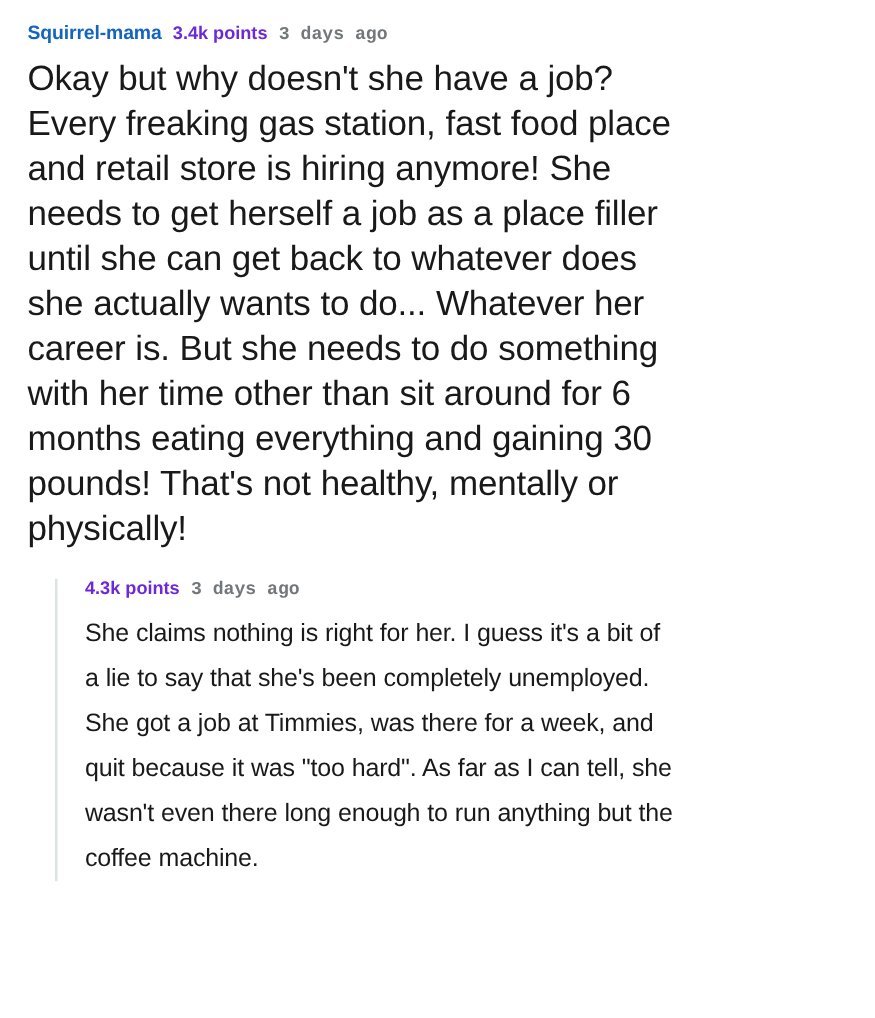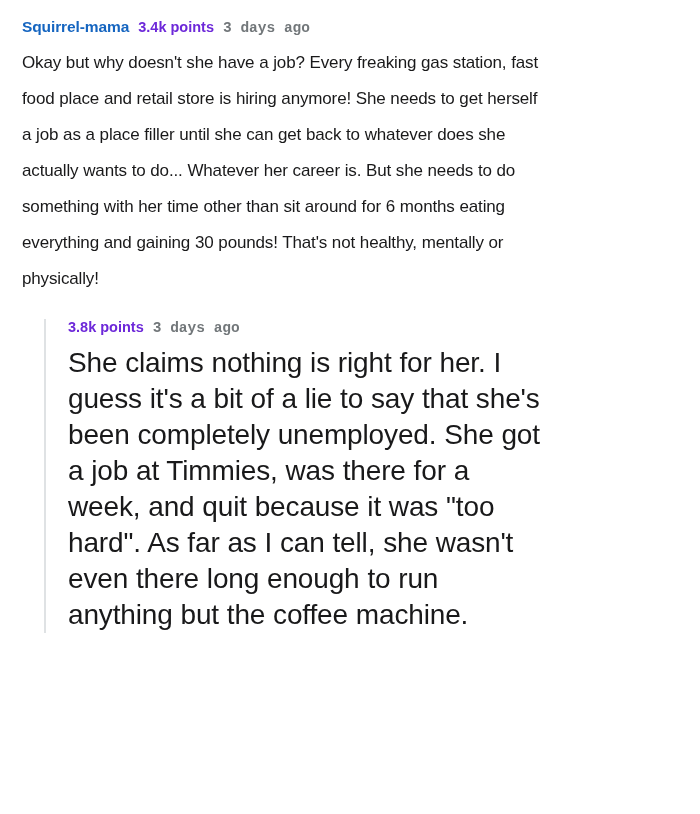--- a/index.html
+++ b/index.html
@@ -44,35 +44,35 @@
     font-size: 14.5px;
     color: #6d28d9;
     font-weight: bold;
   }
   .meta.light {
     font-weight: bold;
     color: #72777a;
     font-family: Liberation Mono, monospace;
   }
   .body-text {
-    font-size: 17px;
+    font-size: 28px;
     line-height: 36px;
     color: #19191a;
     letter-spacing: -0.15px;
     word-spacing: 0.2px;
   }
   .reply {
     margin-top: 22px;
     margin-left: 22px;
     padding-left: 22px;
     border-left: 2px solid #dfe2e4;
     position: relative;
   }
   .reply .body-text {
-    font-size: 28px;
+    font-size: 20px;
     line-height: 36px;
   }
   .reply-connector {
     position: absolute;
     left: -2px;
     top: 0;
     width: 2px;
     height: 100%;
     background: transparent;
   }
@@ -86,20 +86,20 @@
     <div class="comment-header">
       <span class="author top">Squirrel-mama</span>
       <span class="meta">3.4k points</span>
       <span class="meta light">3 days ago</span>
     </div>
     <div class="body-text">Okay but why doesn't she have a job? Every freaking gas station, fast food place and retail store is hiring anymore! She needs to get herself a job as a place filler until she can get back to whatever does she actually wants to do... Whatever her career is. But she needs to do something with her time other than sit around for 6 months eating everything and gaining 30 pounds! That's not healthy, mentally or physically!</div>
 
     <div class="reply">
       <span class="reply-connector"></span>
       <div class="comment-header">
-        <span class="meta">3.8k points</span>
+        <span class="meta">4.3k points</span>
         <span class="meta light">3 days ago</span>
       </div>
       <div class="body-text">She claims nothing is right for her. I guess it's a bit of a lie to say that she's been completely unemployed. She got a job at Timmies, was there for a week, and quit because it was "too hard". As far as I can tell, she wasn't even there long enough to run anything but the coffee machine.</div>
     </div>
   </div>
 
 </div>
 
 </body></html>

